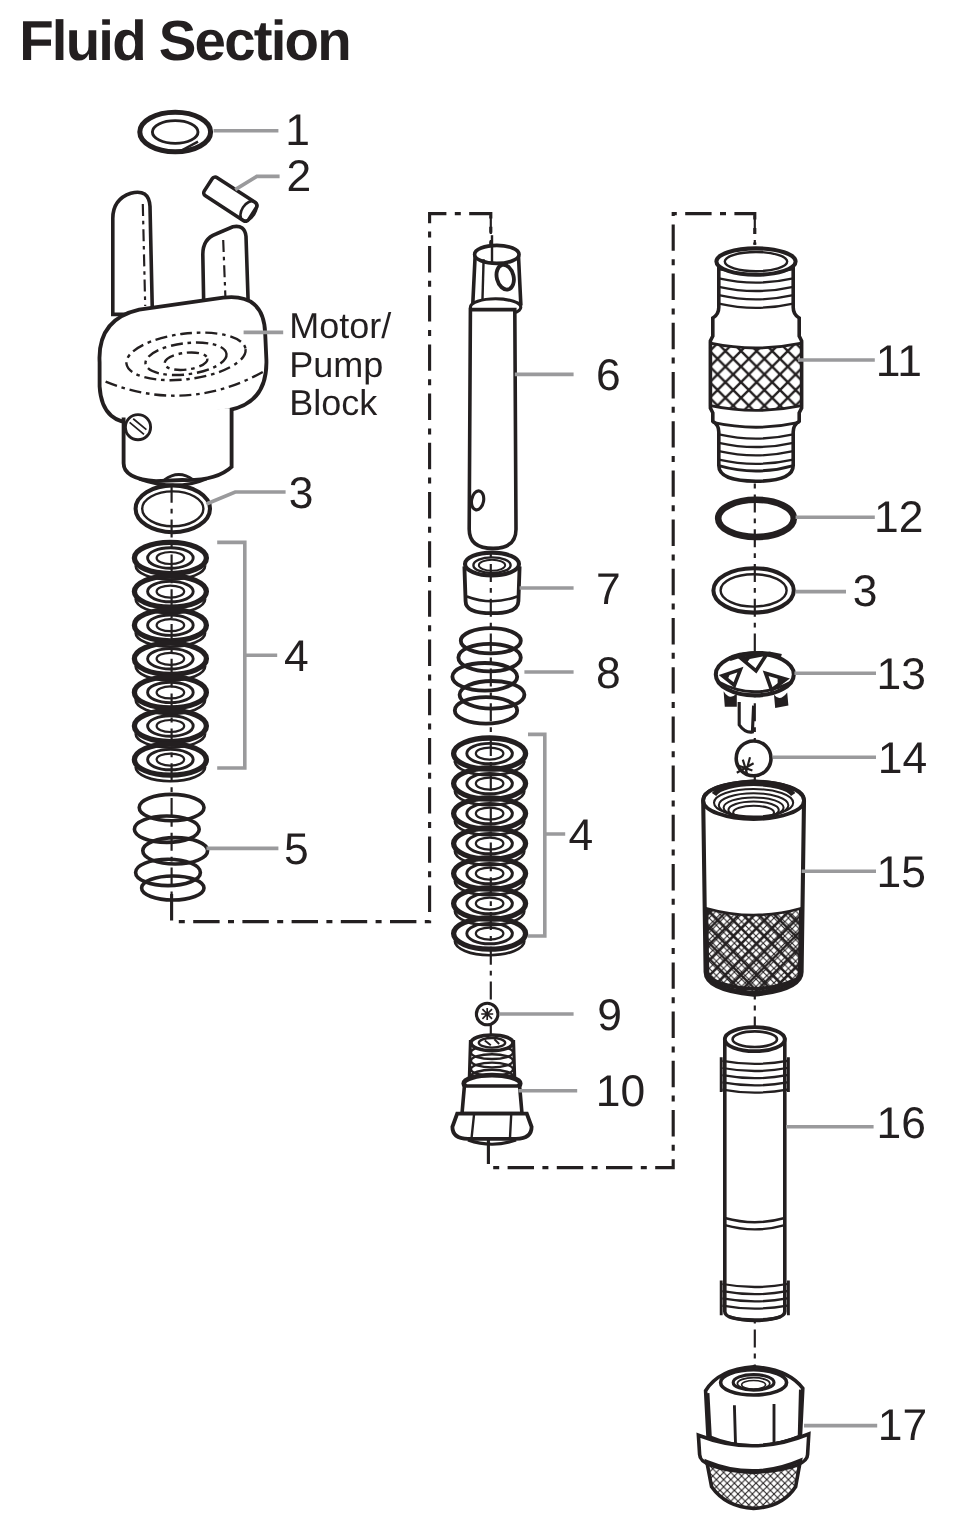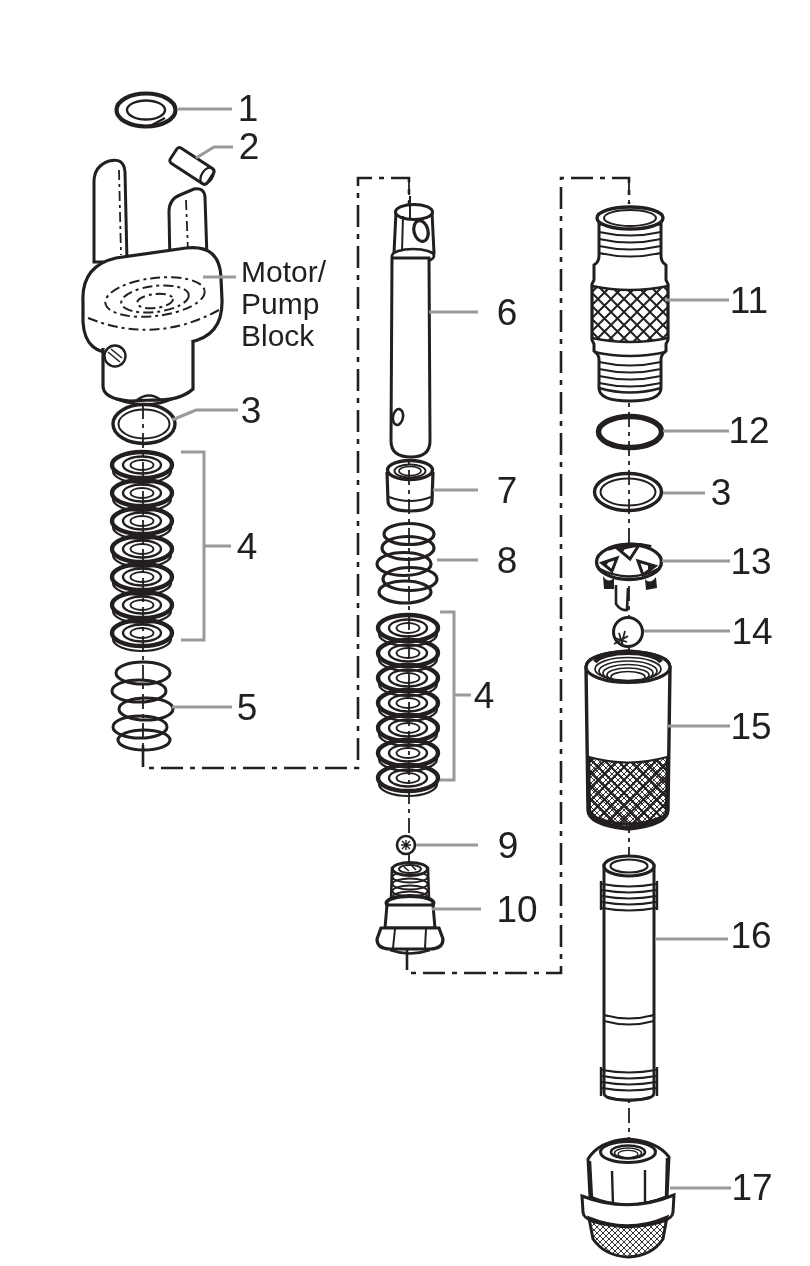--- a/index.html
+++ b/index.html
@@ -14,20 +14,21 @@
   .lnw{stroke:#231f20;fill:#ffffff;}
   .leader{stroke:#9a9a9c;stroke-width:3;fill:none;}
   .phantom{stroke:#231f20;stroke-width:2.6;fill:none;stroke-dasharray:22 7 5 7;}
   .cline{stroke:#231f20;stroke-width:1.8;fill:none;stroke-dasharray:15 5 4 5;}
   .dashdot{stroke:#231f20;fill:none;stroke-dasharray:10 4 3 4;}
 </style>
 </head>
 <body>
 
 <div class="stage">
+  <h1>Fluid Section</h1>
 
   <svg width="810" height="1266" viewBox="0 0 810 1266">
     <defs>
       <pattern id="knurl" width="13" height="13" patternUnits="userSpaceOnUse">
         <path d="M0,13 L13,0 M0,0 L13,13" stroke="#231f20" stroke-width="2" fill="none"></path>
       </pattern>
       <pattern id="mesh" width="6" height="6" patternUnits="userSpaceOnUse">
         <path d="M0,6 L6,0 M0,0 L6,6" stroke="#231f20" stroke-width="0.9" fill="none"></path>
       </pattern>
       <g id="packing">

